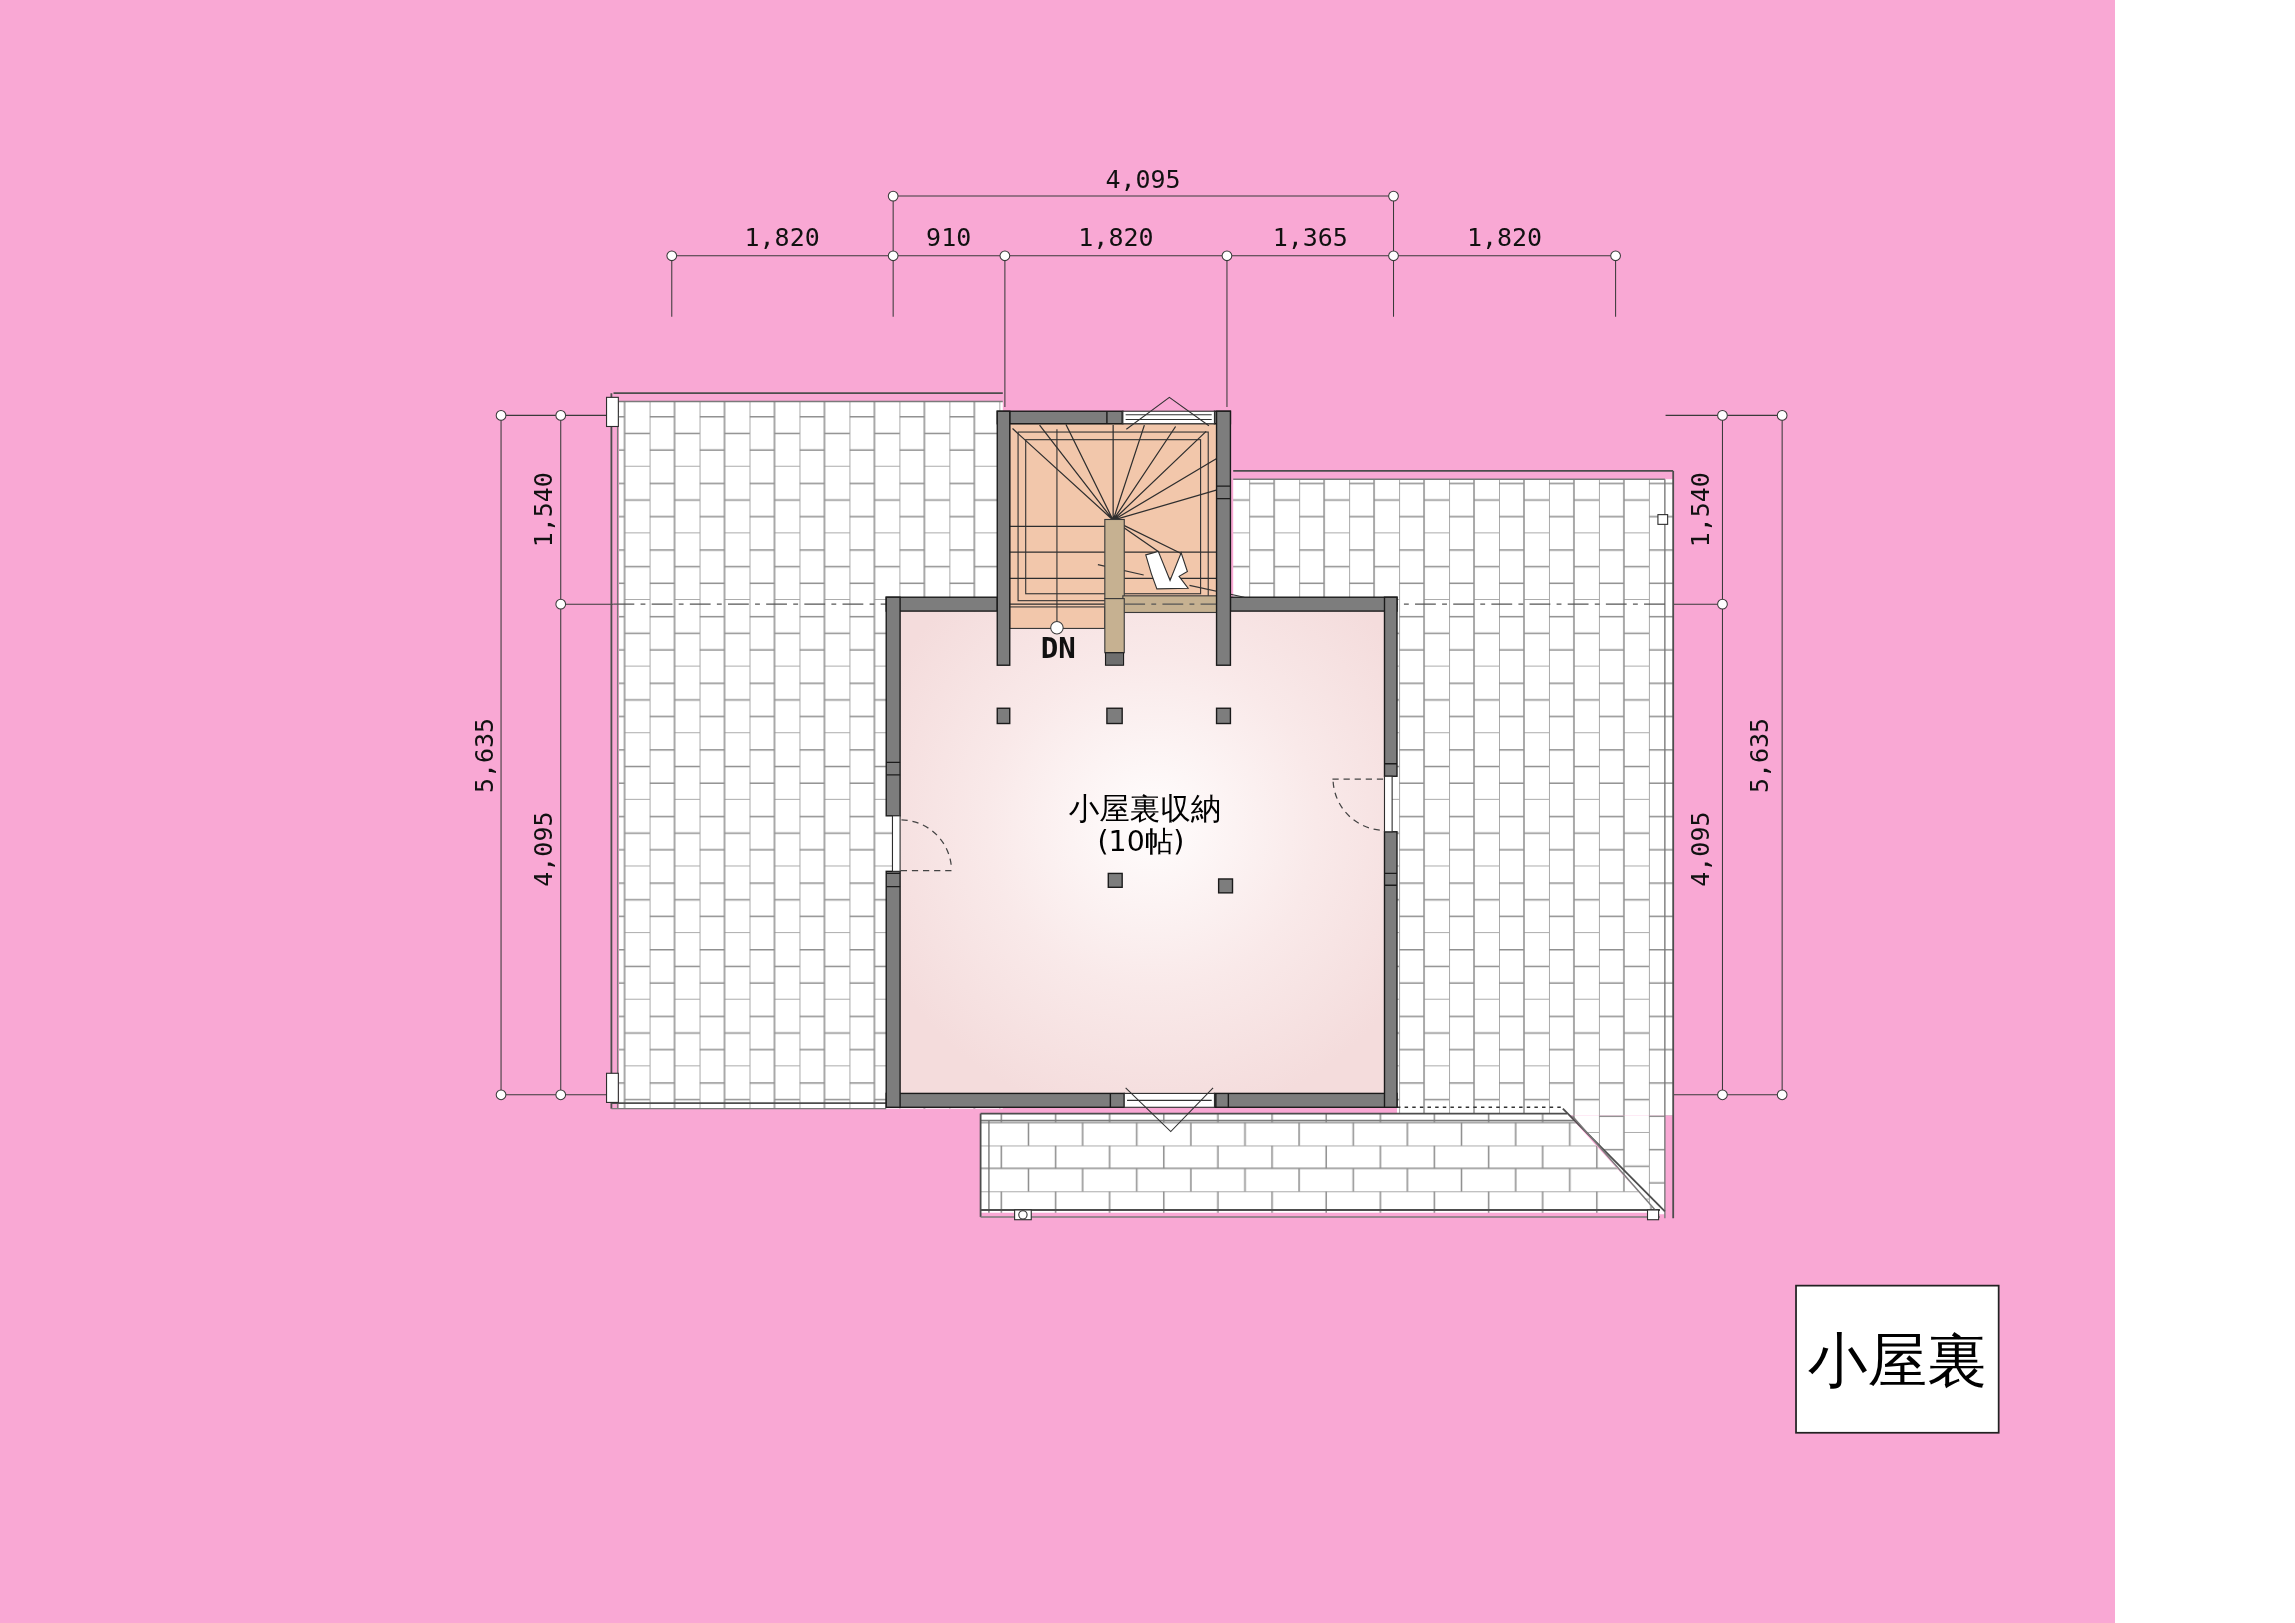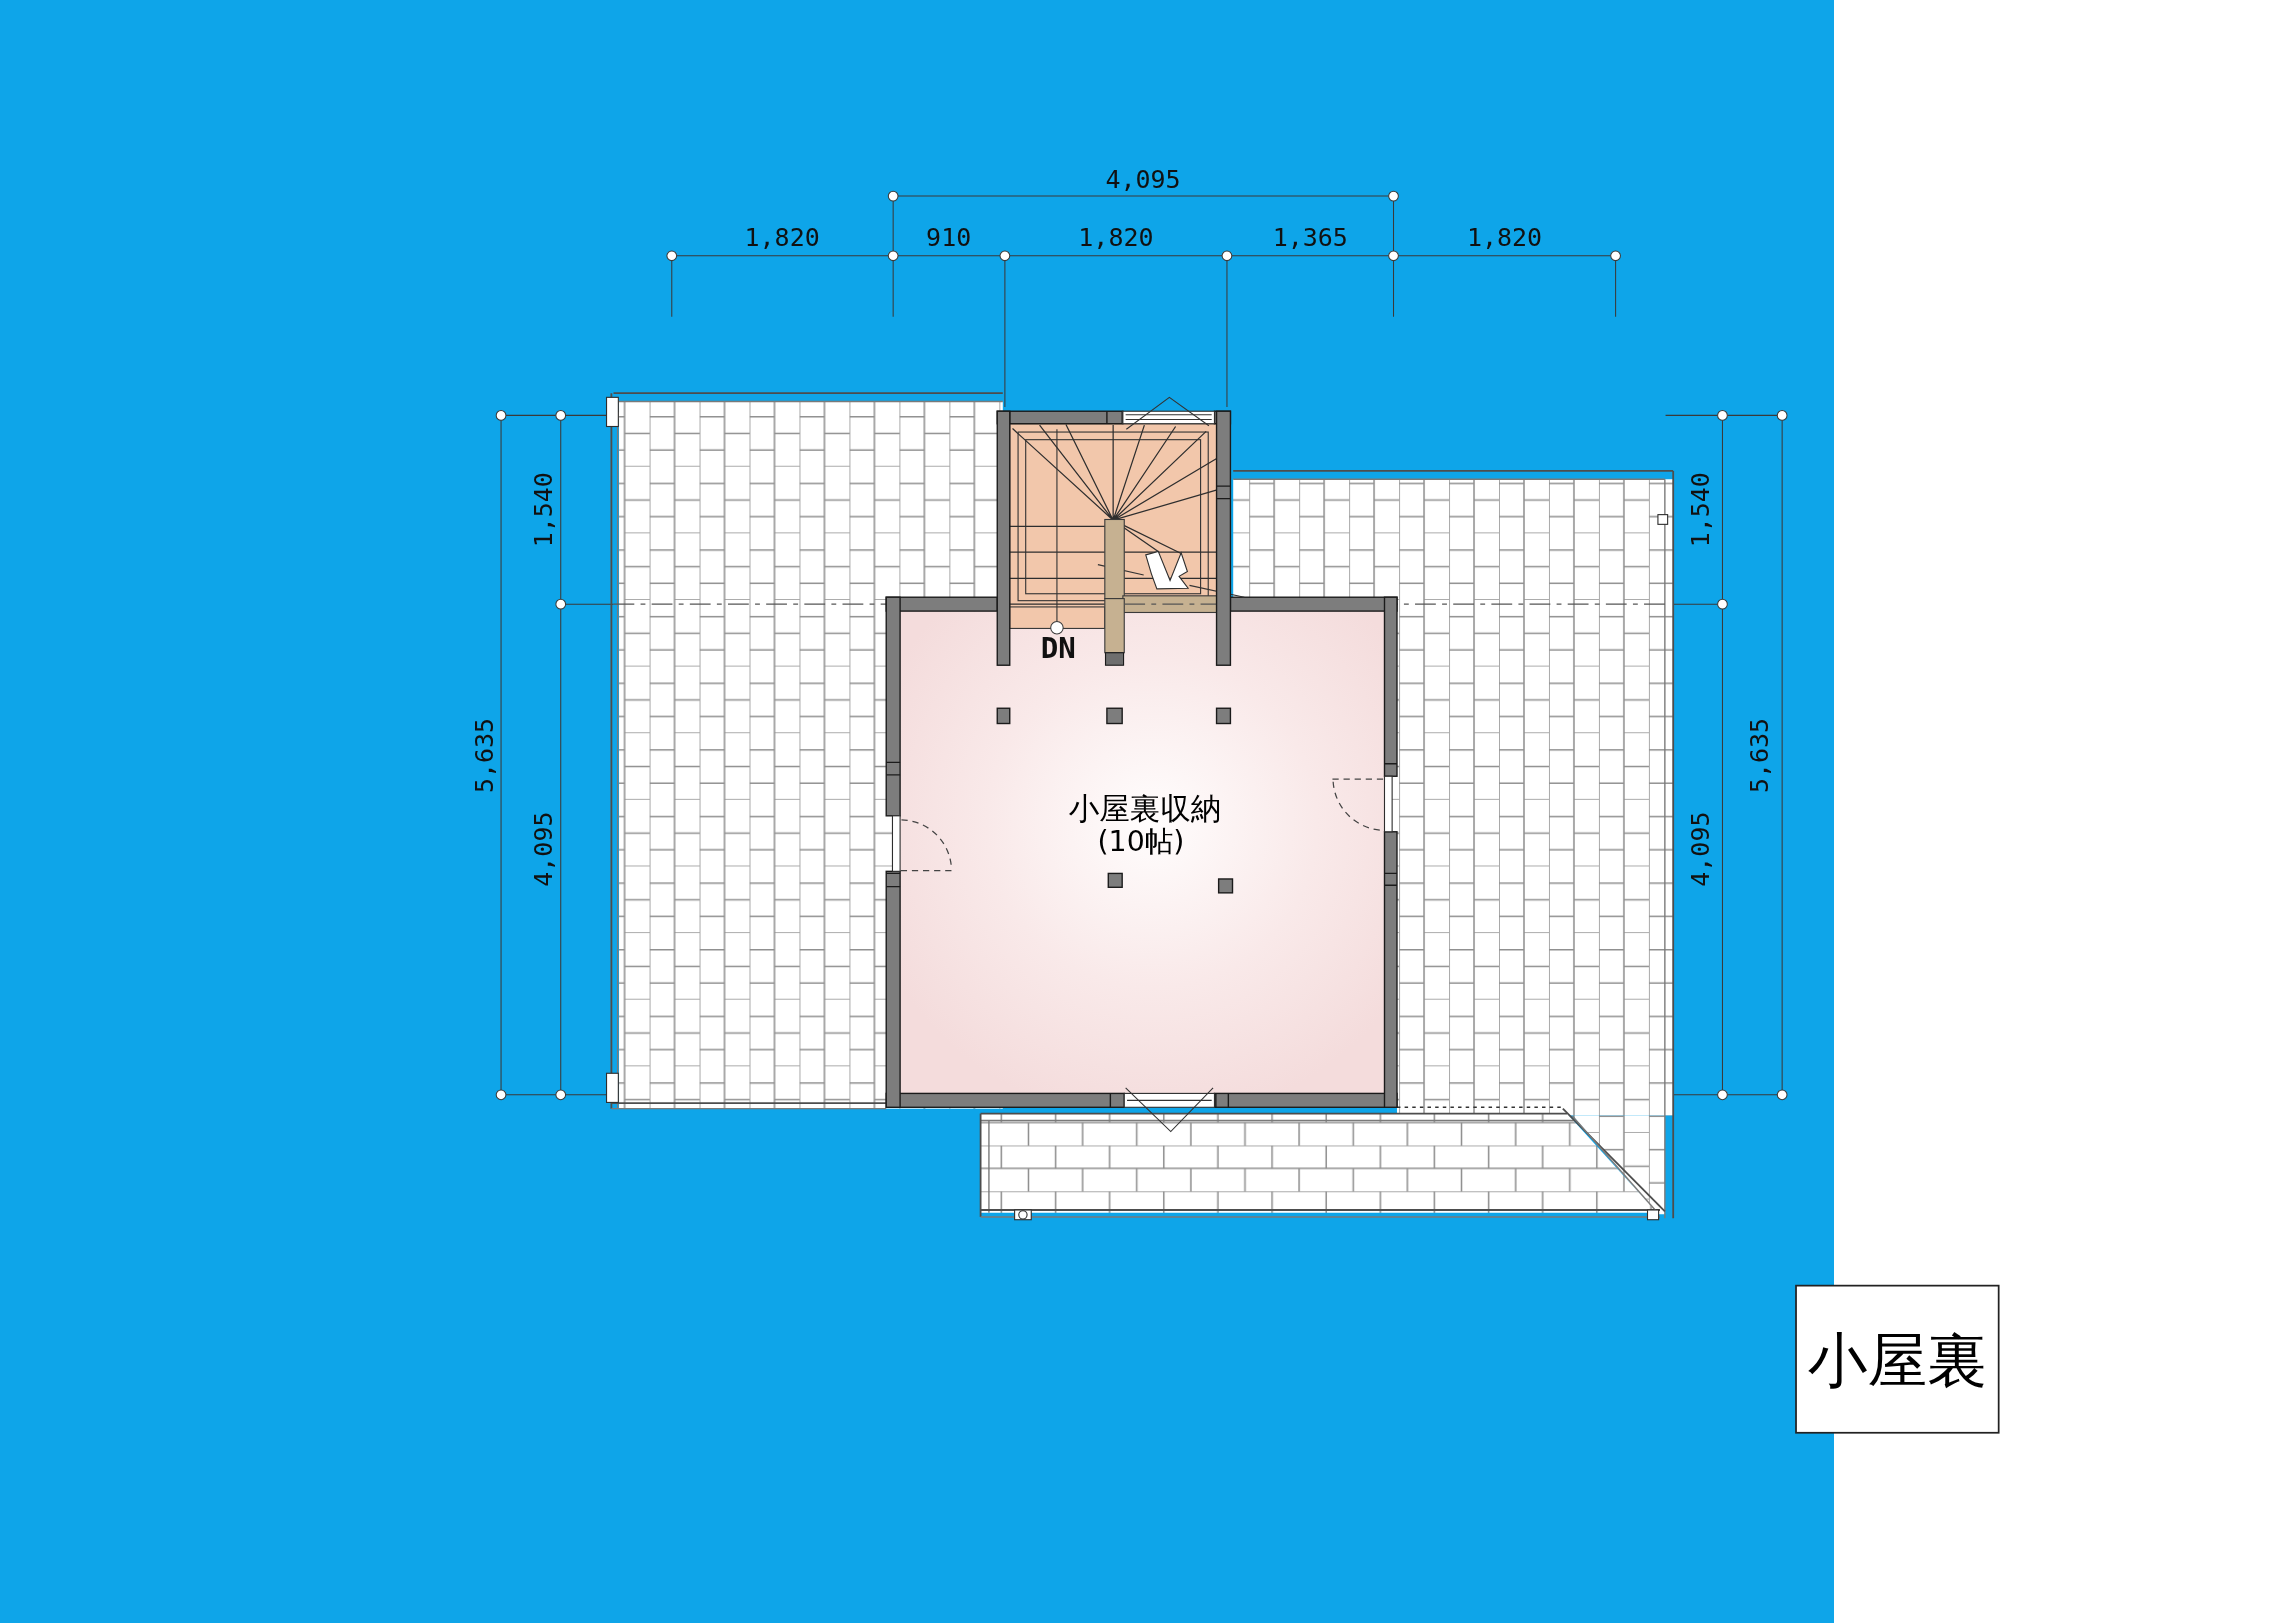--- a/index.html
+++ b/index.html
@@ -1,21 +1,21 @@
 <!DOCTYPE html>
 <html style="--c-wall: #7d7d7d; --c-stair_floor: #f2c7ab; --c-handrail: #c6b191; --c-room_fill: #f6e2e2; --c-hatch_line: #8f8f8f; --c-line: #333333;font-size:11px"><head>
 <meta charset="utf-8">
 <style>
   :root{
     --c-wall:#7d7d7d; --c-stair_floor:#f2c7ab; --c-handrail:#c6b191;
     --c-room_fill:#f6e2e2; --c-hatch_line:#8f8f8f; --c-line:#333333;
     --c-wall_dark:#6b6b6b;
   }
   html,body{margin:0;padding:0;background:#fff;}
-  .page{width:1834px;height:1624px;position:relative;background:#0ea5e9;}
+  .page{width:2115px;height:1624px;position:relative;background:#f9a8d4;}
   svg{display:block;}
   
   .wall{fill:var(--c-wall);stroke:#1b1b1b;stroke-width:2;}
   .wallline{stroke:#1b1b1b;stroke-width:2;fill:none;}
   .salmon{fill:var(--c-stair_floor);stroke:#3a3a3a;stroke-width:1.6;}
   .tan{fill:var(--c-handrail);stroke:#3a3a3a;stroke-width:1.6;}
   .cap{fill:#6e6e6e;stroke:#1b1b1b;stroke-width:1.6;}
   .dim{stroke:#3a3a3a;stroke-width:1.5;fill:none;}
   .dimc{fill:#fff;stroke:#3a3a3a;stroke-width:1.5;}
   .dimt{font-family:"DejaVu Sans Mono","Liberation Mono",monospace;font-size:36px;fill:#111;}

